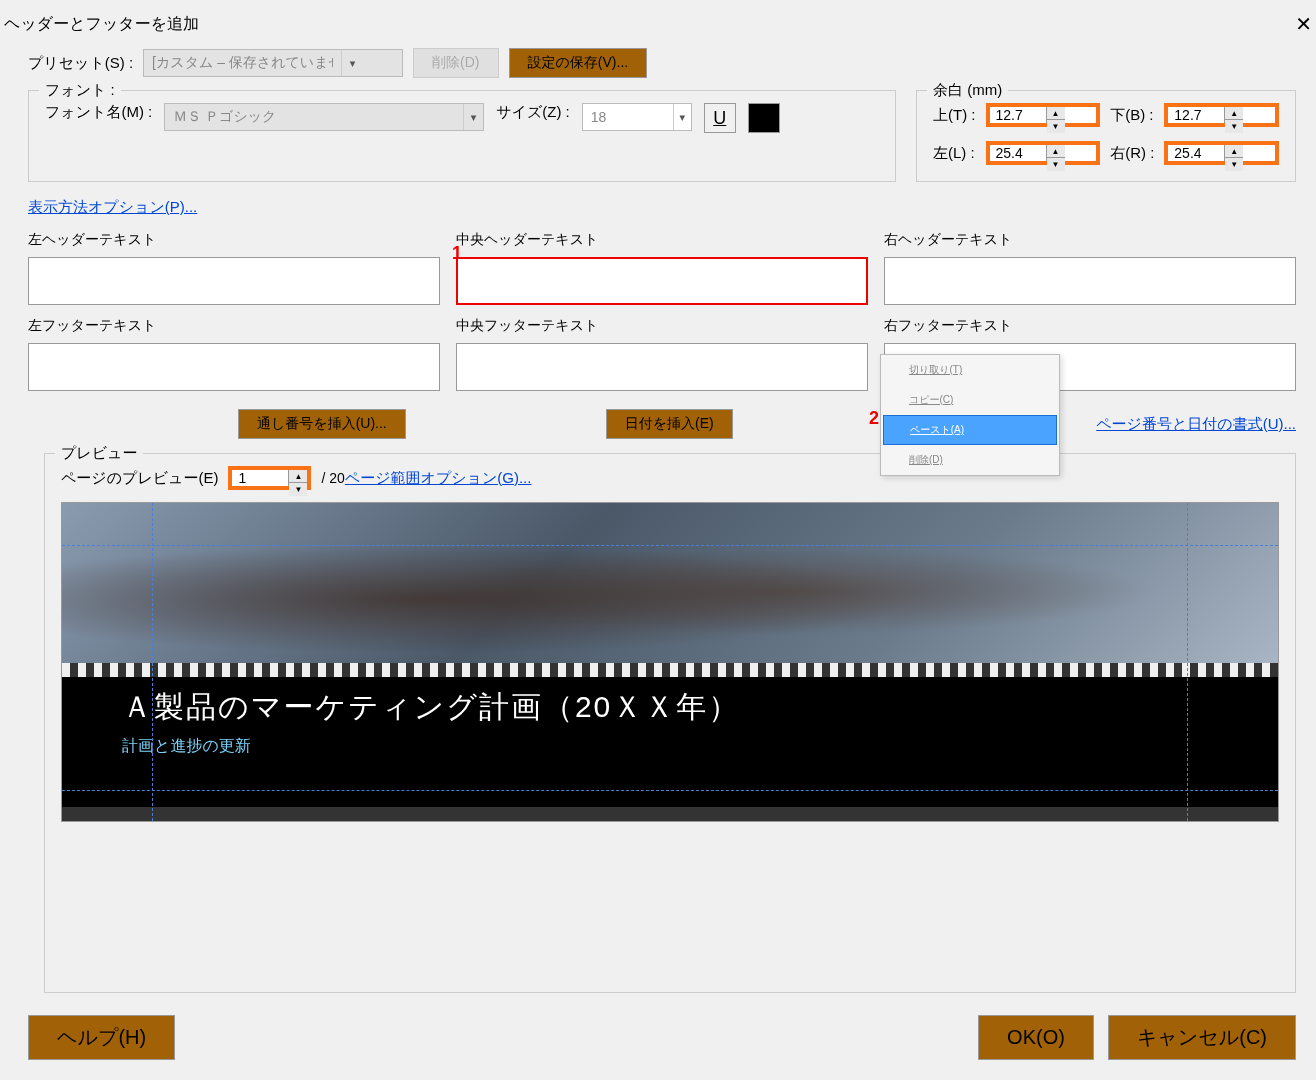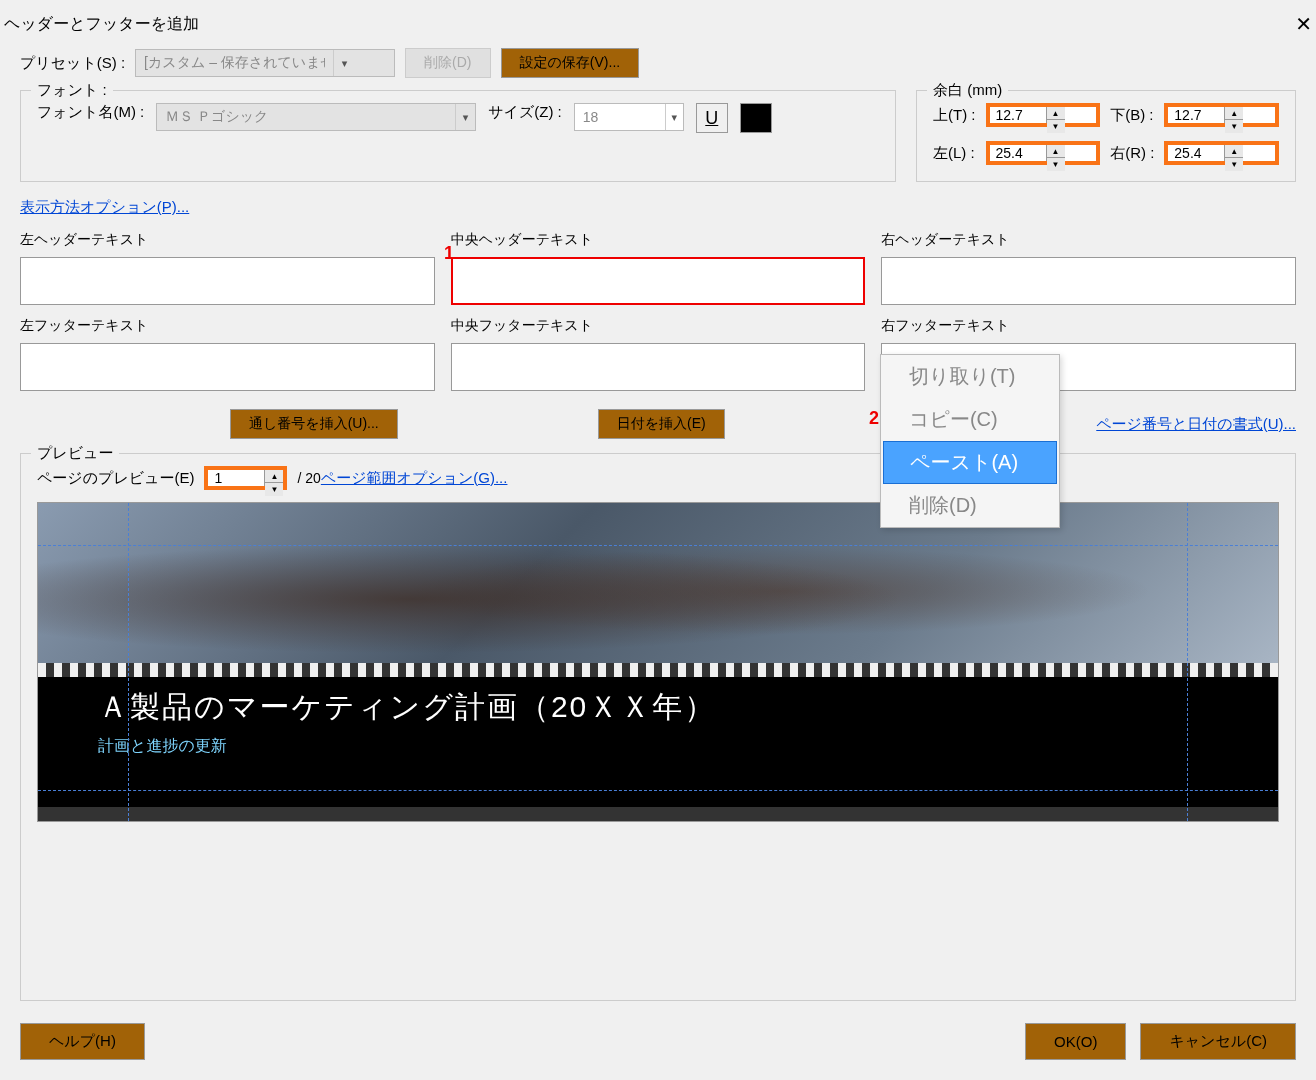--- a/index.html
+++ b/index.html
@@ -1,21 +1,21 @@
 <!DOCTYPE html>
 <html><head>
 <meta charset="utf-8">
 <style>
 * { box-sizing: border-box; margin: 0; padding: 0; }
 body { font-family: "MS PGothic", "Meiryo", sans-serif; font-size: 14px; background: #f0f0f0; width: 1316px; height: 1080px; position: relative; overflow: hidden; }
 .dialog { background: #f0f0f0; width: 100%; height: 100%; display: flex; flex-direction: column; }
 .titlebar { display: flex; justify-content: space-between; align-items: center; padding: 12px 4px; }
 .titlebar .title { font-size: 16px; }
 .close-x { font-size: 20px; cursor: pointer; font-weight: 300; }
-.content { padding: 0 20px 20px 20px; flex: 1; display: flex; flex-direction: column; }
+.content { padding: 0 20px 20px 28px; flex: 1; display: flex; flex-direction: column; }
 .row { display: flex; align-items: center; gap: 10px; margin-bottom: 12px; }
 .label { font-size: 15px; }
 .combo { display: flex; align-items: center; background: #e3e3e3; border: 1px solid #bbb; height: 28px; }
 .combo input { border: none; background: transparent; padding: 0 8px; color: #888; font-size: 14px; height: 100%; outline: none; }
 .combo .arrow { width: 22px; text-align: center; color: #555; font-size: 11px; border-left: 1px solid #ccc; height: 100%; line-height: 26px; }
 .btn { border: 1px solid #999; background: #a16207; padding: 5px 18px; font-size: 14px; cursor: pointer; }
 .btn.disabled { background: #e0e0e0; color: #aaa; border-color: #ccc; }
 .fieldset { border: 1px solid #ccc; padding: 12px 16px 16px 16px; margin-bottom: 10px; position: relative; }
 .fieldset .legend { position: absolute; top: -10px; left: 10px; background: #f0f0f0; padding: 0 6px; font-size: 15px; }
 .two-col { display: flex; gap: 20px; }
@@ -34,38 +34,38 @@
 .spin .arrows span { width: 18px; height: 13px; font-size: 8px; text-align: center; line-height: 13px; background: #e8e8e8; cursor: pointer; }
 .spin .arrows span:first-child { border-bottom: 1px solid #999; }
 .text-grid { display: grid; grid-template-columns: 1fr 1fr 1fr; gap: 12px 16px; margin-top: 10px; position: relative; }
 .text-col .lbl { font-size: 14px; margin-bottom: 8px; display: block; }
 .text-input { width: 100%; height: 48px; border: 1px solid #999; padding: 6px; font-size: 14px; background: #fff; outline: none; }
 .text-input.active { border: 2px solid #e00; }
 .marker { color: #e00; font-weight: bold; font-size: 18px; position: absolute; }
 .insert-row { display: flex; justify-content: space-between; align-items: center; margin-top: 18px; }
 .insert-row .center-btns { display: flex; gap: 200px; margin-left: 210px; }
 .context-menu { position: absolute; background: #f5f5f5; border: 1px solid #bbb; box-shadow: 2px 2px 6px rgba(0,0,0,0.15); width: 180px; z-index: 100; }
-.context-menu .item { padding: 8px 28px; font-size: 20px; color: #888; cursor: default; }
+.context-menu .item { padding: 8px 28px; font-size: 10px; color: #888; cursor: default; text-decoration: underline; }
 .context-menu .item.enabled { color: #333; cursor: pointer; }
 .context-menu .item.highlight { background: #4aa3ff; color: #fff; border: 1px solid #1a6fd4; margin: 0 2px; padding: 7px 26px; }
-.preview-fieldset { flex: 1; }
+.preview-fieldset { flex: 1; margin-left: 16px; }
 .preview-head { display: flex; justify-content: flex-start; align-items: center; margin-bottom: 12px; }
 .preview-canvas { border: 1px solid #999; height: 320px; background: #333; position: relative; overflow: hidden; }
 .pv-img { width: 100%; height: 160px; background: linear-gradient(135deg, #8a9bb0 0%, #4a5868 40%, #6b7b8c 70%, #a8b5c4 100%); position: relative; }
 .pv-img::before { content: ""; position: absolute; inset: 0; background: radial-gradient(ellipse at 30% 60%, rgba(60,40,30,0.7) 0%, transparent 40%), radial-gradient(ellipse at 60% 55%, rgba(80,60,50,0.6) 0%, transparent 35%); }
 .pv-tear { height: 14px; background: repeating-linear-gradient(90deg, #f0f0f0 0, #f0f0f0 8px, transparent 8px, transparent 16px); }
 .pv-black { background: #000; height: 130px; padding: 10px 60px; }
 .pv-black .big { color: #fff; font-size: 30px; letter-spacing: 2px; }
 .pv-black .sub { color: #7dd3fc; font-size: 16px; margin-top: 8px; }
 .pv-guides { position: absolute; inset: 0; pointer-events: none; }
 .pv-guides .h { position: absolute; left: 0; right: 0; border-top: 1px dashed #4a7fd6; }
 .pv-guides .v { position: absolute; top: 0; bottom: 0; border-left: 1px dashed #4a7fd6; }
 .footer-row { display: flex; justify-content: space-between; align-items: center; padding: 12px 0 0 0; }
 .footer-row .right { display: flex; gap: 14px; }
-.btn.big { padding: 8px 28px; font-size: 15px; }
+.btn.big { padding: 8px 28px; font-size: 20px; }
 </style>
 </head>
 <body>
 
 <div class="dialog">
   <div class="titlebar">
     <span class="title">ヘッダーとフッターを追加</span>
     <span class="close-x">✕</span>
   </div>
 

